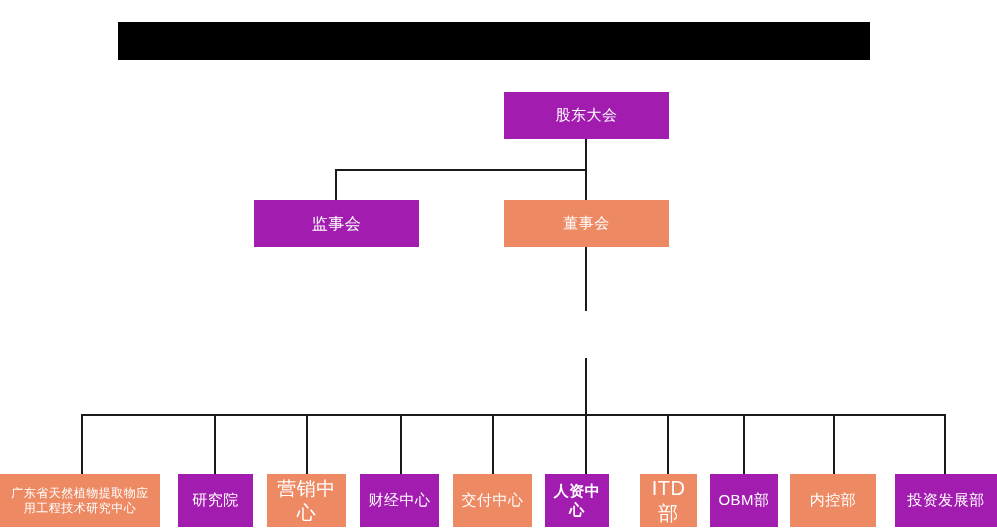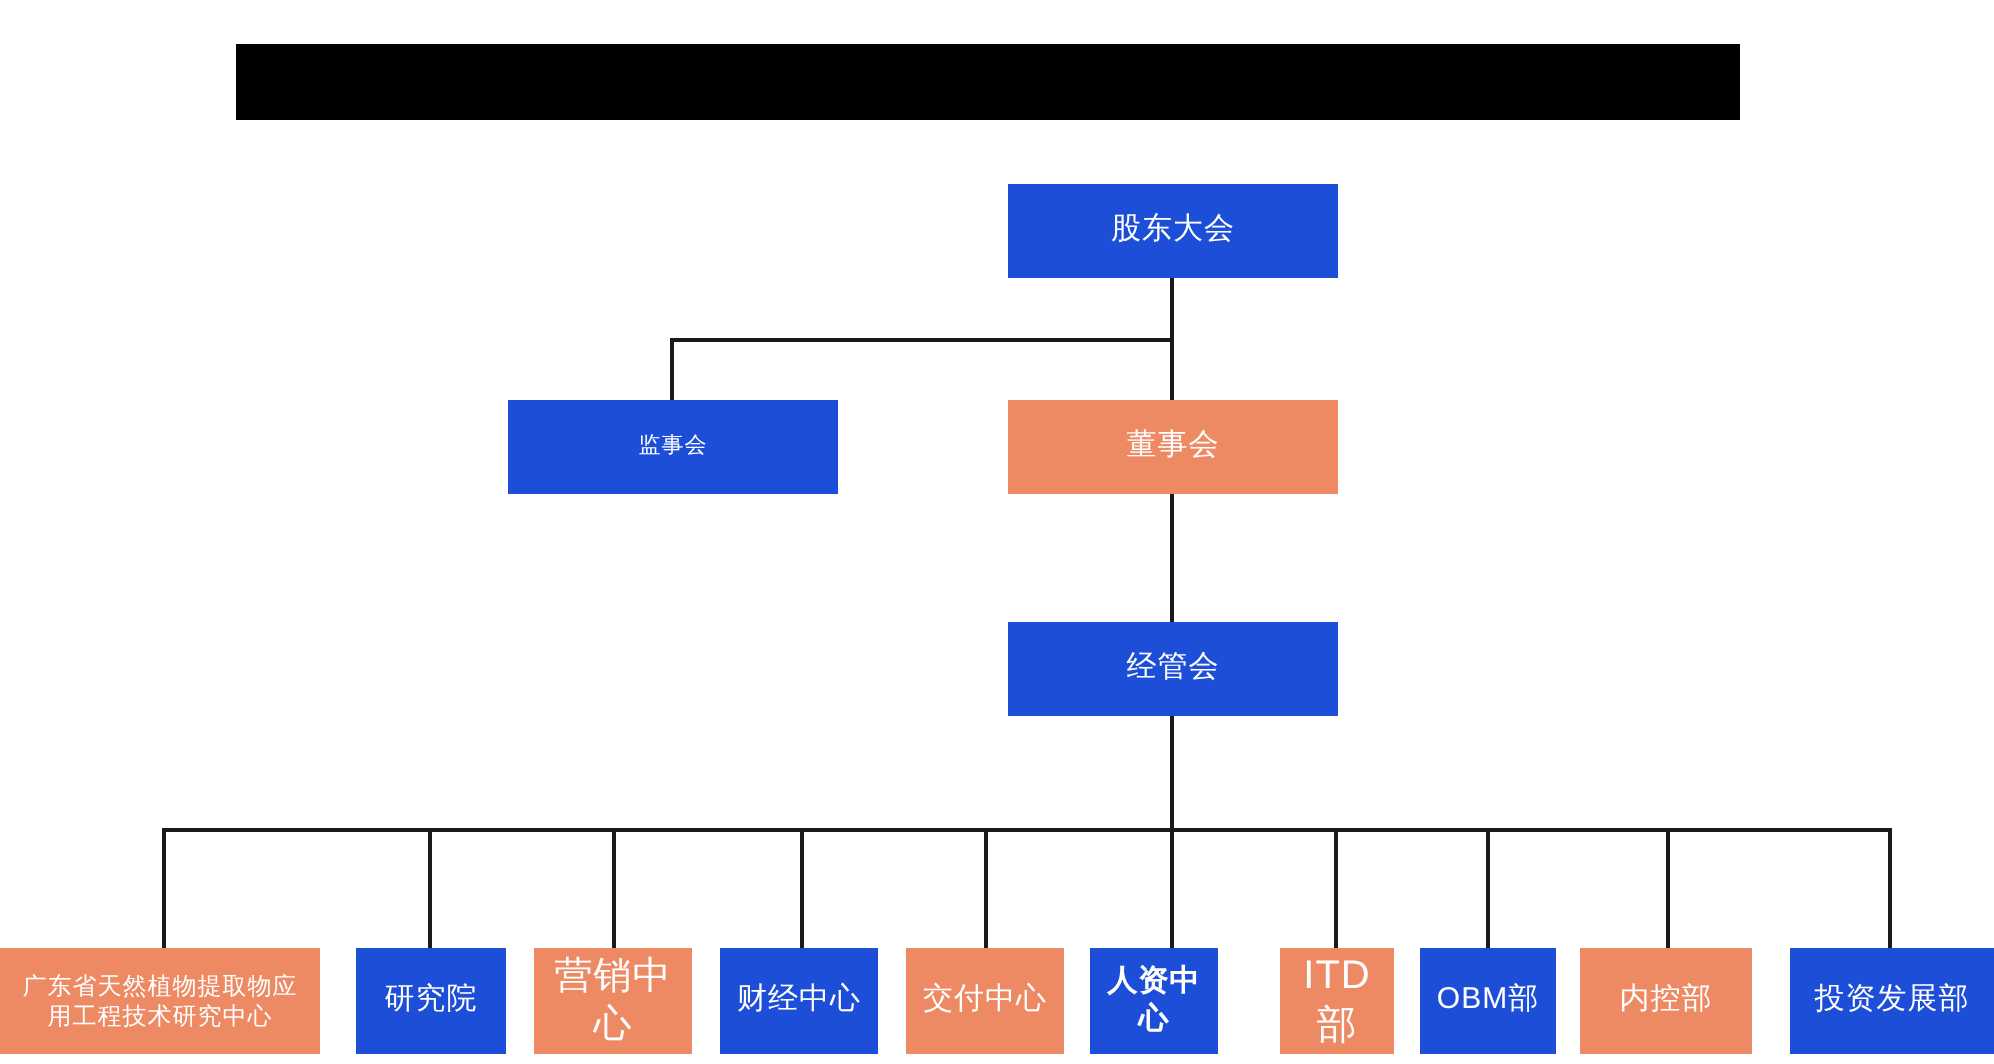--- a/index.html
+++ b/index.html
@@ -27,21 +27,21 @@
     position: absolute;
     display: flex;
     align-items: center;
     justify-content: center;
     text-align: center;
     color: #ffffff;
     box-sizing: border-box;
     line-height: 1.25;
     letter-spacing: 0.5px;
   }
-  .node.deep   { background: #1d4ed8; }
+  .node.deep   { background: #a21caf; }
   .node.light  { background: #ED8A63; }
   .node-label {
     display: block;
     width: 100%;
     padding: 0 4px;
     box-sizing: border-box;
     white-space: pre-line;
   }
   .connector {
     position: absolute;
@@ -62,33 +62,30 @@
   </div>
 
   <div class="connector v" style="left:585px; top:139px; height:32px;"></div>
 
   <div class="connector h" style="left:336px; top:169px; width:251px;"></div>
 
   <div class="connector v" style="left:335px; top:169px; height:33px;"></div>
 
   <div class="connector v" style="left:585px; top:169px; height:33px;"></div>
 
-  <div class="node deep" style="left:254px; top:200px; width:165px; height:47px; font-size:11px;">
+  <div class="node deep" style="left:254px; top:200px; width:165px; height:47px; font-size:16px;">
     <span class="node-label">监事会</span>
   </div>
 
   <div class="node light" style="left:504px; top:200px; width:165px; height:47px; font-size:15px;">
     <span class="node-label">董事会</span>
   </div>
 
   <div class="connector v" style="left:585px; top:247px; height:64px;"></div>
 
-  <div class="node deep" style="left:504px; top:311px; width:165px; height:47px; font-size:15px;">
-    <span class="node-label">经管会</span>
-  </div>
 
   <div class="connector v" style="left:585px; top:358px; height:58px;"></div>
 
   <div class="connector h" style="left:82px; top:414px; width:864px;"></div>
 
   <div class="connector v" style="left:81px;  top:414px; height:60px;"></div>
   <div class="connector v" style="left:214px; top:414px; height:60px;"></div>
   <div class="connector v" style="left:306px; top:414px; height:60px;"></div>
   <div class="connector v" style="left:400px; top:414px; height:60px;"></div>
   <div class="connector v" style="left:492px; top:414px; height:60px;"></div>

